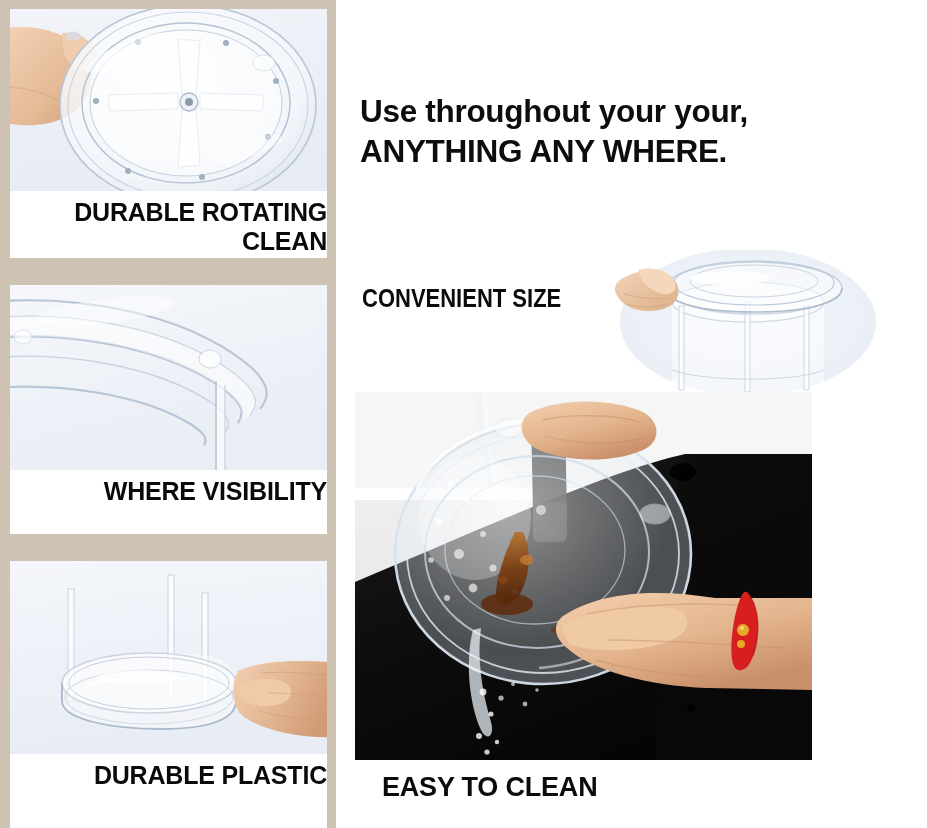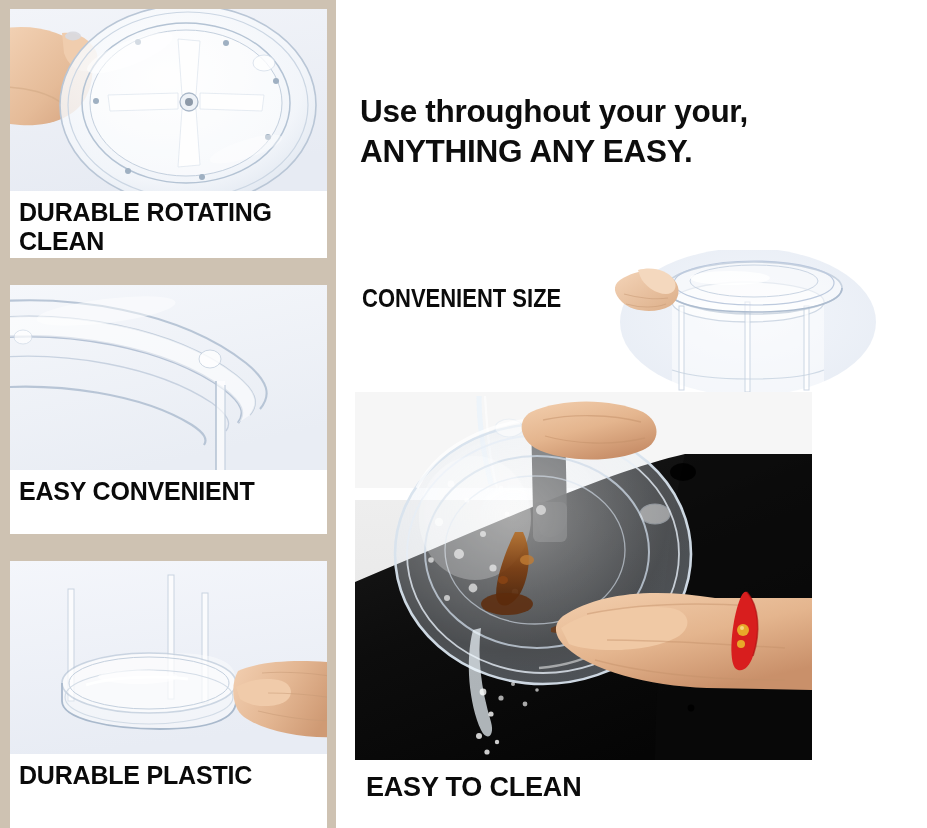--- a/index.html
+++ b/index.html
@@ -35,21 +35,21 @@
   .panel-caption{
     background:#ffffff;
     color:#0a0a0a;
     font-weight:700;
     font-size:25px;
     line-height:1.17;
     letter-spacing:-0.2px;
     padding:7px 0 0 9px;
     box-sizing:border-box;
   }
-  .panel-caption .ln{display:block;white-space:nowrap;}
+  .panel-caption .ln{display:block;white-space:nowrap;text-align:right;}
 
   
   .right-col{
     position:absolute;left:336px;top:0;width:591px;height:828px;background:#ffffff;
   }
 
   .headline{
     position:absolute;left:24px;top:70px;width:540px;
     color:#0d0d0d;font-weight:700;font-size:31.5px;line-height:1.28;
     letter-spacing:-0.3px;
@@ -68,21 +68,21 @@
     position:absolute;left:262px;top:250px;width:296px;height:142px;
     overflow:hidden;background:#ffffff;
   }
 
   .clean-photo{
     position:absolute;left:19px;top:392px;width:457px;height:368px;
     overflow:hidden;background:#0a0a0a;
   }
 
   .clean-label{
-    position:absolute;left:30px;top:772px;
+    position:absolute;left:46px;top:772px;
     color:#0b0b0b;font-weight:700;font-size:27px;letter-spacing:-0.2px;
     white-space:nowrap;
   }
 
   
   .ill{position:absolute;inset:0;width:100%;height:100%;display:block;}
 </style>
 </head>
 <body>
 
@@ -180,21 +180,21 @@
             <rect x="206" y="96" width="9" height="96" fill="#ffffff" opacity="0.62"></rect>
             <line x1="206" y1="96" x2="206" y2="192" stroke="#b6c4d5" stroke-width="1.6"></line>
             <line x1="215" y1="100" x2="215" y2="192" stroke="#c5d1e0" stroke-width="1.2"></line>
           </g>
           <ellipse cx="200" cy="74" rx="11" ry="9" fill="#ffffff" opacity="0.8" stroke="#c3cfdd" stroke-width="1"></ellipse>
           <ellipse cx="13" cy="52" rx="9" ry="7" fill="#ffffff" opacity="0.7" stroke="#cbd6e3" stroke-width="0.9"></ellipse>
           <ellipse cx="96" cy="26" rx="70" ry="12" fill="#ffffff" opacity="0.45" transform="rotate(-7 96 26)"></ellipse>
         </svg>
       </div>
       <div class="panel-caption">
-        <span class="ln">EASY CONVENIENT</span>
+        <span class="ln">WHERE VISIBILITY</span>
       </div>
     </div>
 
     <div class="panel panel-3 p3">
       <div class="panel-photo">
         <svg class="ill" viewBox="0 0 317 193" preserveAspectRatio="xMidYMid slice">
           <defs>
             <linearGradient id="bgC" x1="0" y1="0" x2="0.2" y2="1">
               <stop offset="0" stop-color="#f4f6fb"></stop>
                 <stop offset="1" stop-color="#e8ecf4"></stop>
@@ -237,21 +237,21 @@
       <div class="panel-caption">
         <span class="ln">DURABLE PLASTIC</span>
       </div>
     </div>
   </div>
 
   <div class="right-col">
 
     <h1 class="headline">
       <span class="ln">Use throughout your your,</span>
-      <span class="ln">ANYTHING ANY EASY.</span>
+      <span class="ln">ANYTHING ANY WHERE.</span>
     </h1>
 
     <div class="conv-label">CONVENIENT SIZE</div>
 
     <div class="conv-photo">
       <svg class="ill" viewBox="0 0 296 142" preserveAspectRatio="xMidYMid slice">
         <defs>
           <radialGradient id="ovalG" cx="0.5" cy="0.45" r="0.62">
             <stop offset="0" stop-color="#f3f6fb"></stop>
               <stop offset="1" stop-color="#e8edf5"></stop>

